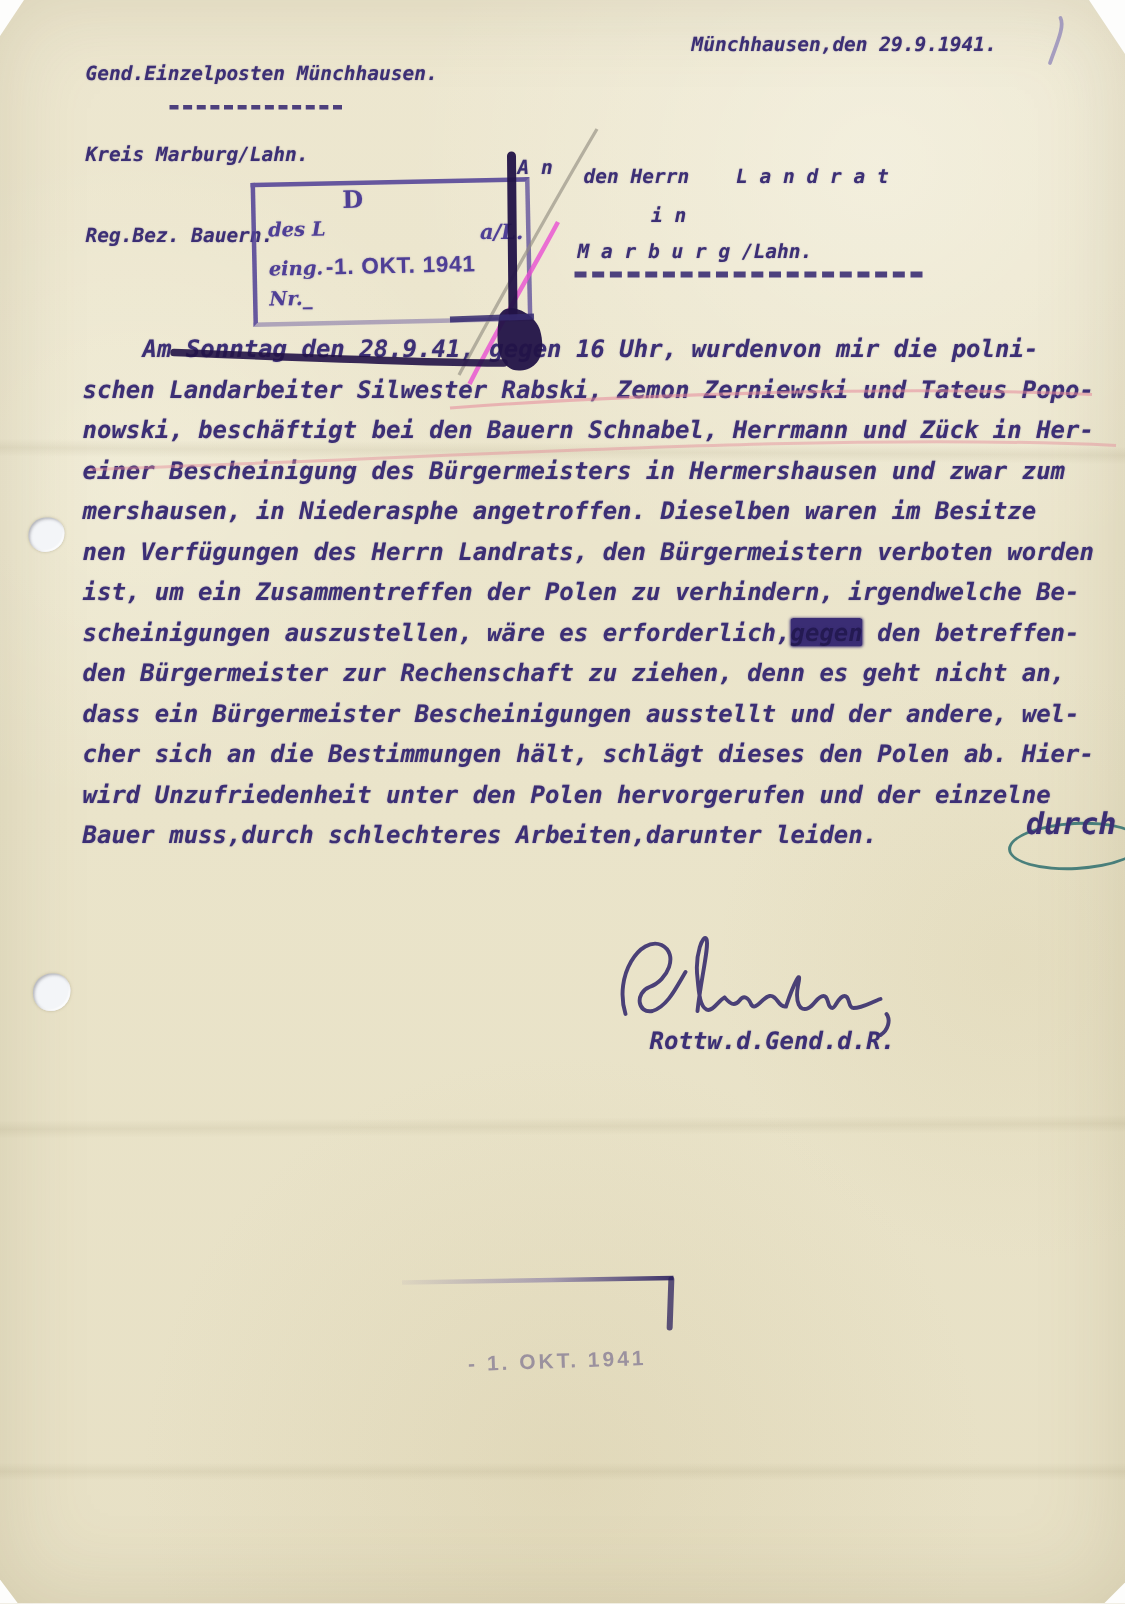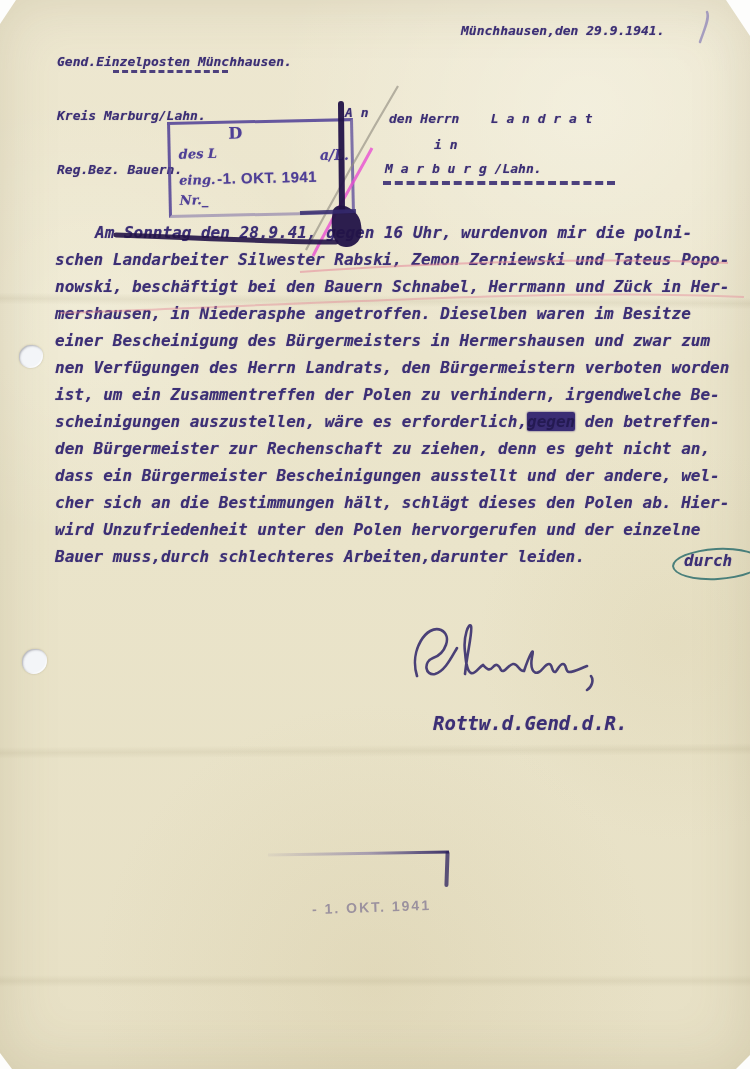--- a/index.html
+++ b/index.html
@@ -28,21 +28,21 @@
   .stamp-box{position:absolute;left:168px;top:120px;width:180px;height:90px;
     transform:rotate(-1.2deg);
     border:3px solid rgba(79,63,150,.85);
     border-bottom-color:rgba(79,63,150,.4);
     border-right-color:rgba(79,63,150,.7);}
   .stamp-txt{position:absolute;color:#4f3f96;white-space:pre;
     text-shadow:0 0 1px rgba(79,63,150,.5);}
   .stamp-script{font-family:"DejaVu Serif","Liberation Serif",serif;font-style:italic;font-weight:700;}
   .stamp-date{font-family:"Liberation Sans","DejaVu Sans",sans-serif;font-weight:700;letter-spacing:.5px;}
   .struck{color:#241a52;background:#3a2d74;border-radius:2px;box-shadow:0 0 2px #3a2d74;}
-  .insert-word{position:absolute;left:684px;top:551px;font-size:16px;}
+  .insert-word{position:absolute;left:684px;top:537px;font-size:20px;}
   .insert-oval{position:absolute;left:672px;top:548px;width:86px;height:28px;
     border:2px solid rgba(46,111,110,.85);border-radius:50%;transform:rotate(-3deg);}
   .hole{position:absolute;background:#f3f5f8;border-radius:52% 46% 55% 48%;
     box-shadow:inset 1px 1px 2px rgba(100,100,110,.45),inset -1px -1px 1px rgba(255,255,255,.8),0 0 2px rgba(130,120,90,.4);}
   .bstamp-top{position:absolute;left:268px;top:852px;width:181px;height:3px;transform:rotate(-1deg);
     background:linear-gradient(90deg,rgba(75,61,147,.05),rgba(75,61,147,.4) 55%,rgba(43,32,94,.9));}
   .bstamp-right{position:absolute;left:445px;top:851px;width:4px;height:36px;transform:rotate(2deg);
     background:rgba(43,32,94,.75);border-radius:2px;}
   .bstamp-date{position:absolute;left:312px;top:899px;font-size:14px;transform:rotate(-2deg);
     font-family:"Liberation Sans","DejaVu Sans",sans-serif;font-weight:700;letter-spacing:2px;
@@ -50,21 +50,21 @@
   svg.marks{position:absolute;left:0;top:0;pointer-events:none;}
 </style>
 </head>
 <body>
 
 <div class="paper"></div>
 <div class="crease" style="top:295px;transform:rotate(.4deg);"></div>
 <div class="crease" style="top:745px;transform:rotate(-.3deg);"></div>
 <div class="crease" style="top:975px;"></div>
 
-<div class="abs tw hdr" style="left:57px;top:17px;">
+<div class="abs tw hdr" style="left:57px;top:5px;">
   <div>Gend.Einzelposten Münchhausen.</div>
   <div>Kreis Marburg/Lahn.</div>
   <div>Reg.Bez. Bauern.</div>
 </div>
 <div class="dash-rule" style="left:113px;top:70px;width:115px;"></div>
 
 <div class="abs tw hdr" style="left:461px;top:22px;">Münchhausen,den 29.9.1941.</div>
 
 <div class="abs tw hdr" style="left:345px;top:104px;">A n</div>
 <div class="abs tw hdr" style="left:389px;top:110px;">den Herrn    L a n d r a t</div>
@@ -78,22 +78,22 @@
   <span class="stamp-txt stamp-script" style="left:8px;top:48px;font-size:13px;">eing.</span>
   <span class="stamp-txt stamp-date" style="left:46px;top:46px;font-size:15px;">-1. OKT. 1941</span>
   <span class="stamp-txt stamp-script" style="left:8px;top:68px;font-size:13px;">Nr._</span>
 </div>
 <div class="abs stamp-txt stamp-script" style="left:320px;top:147px;font-size:14px;">a/L.</div>
 
 <div class="abs" style="left:55px;top:219px;">
   <div class="tw body-line indent">Am Sonntag den 28.9.41, gegen 16 Uhr, wurdenvon mir die polni-</div>
   <div class="tw body-line">schen Landarbeiter Silwester Rabski, Zemon Zerniewski und Tateus Popo-</div>
   <div class="tw body-line">nowski, beschäftigt bei den Bauern Schnabel, Herrmann und Zück in Her-</div>
+  <div class="tw body-line">einer Bescheinigung des Bürgermeisters in Hermershausen und zwar zum</div>
   <div class="tw body-line">mershausen, in Niederasphe angetroffen. Dieselben waren im Besitze</div>
-  <div class="tw body-line">einer Bescheinigung des Bürgermeisters in Hermershausen und zwar zum</div>
   <div class="tw body-line">nen Verfügungen des Herrn Landrats, den Bürgermeistern verboten worden</div>
   <div class="tw body-line">ist, um ein Zusammentreffen der Polen zu verhindern, irgendwelche Be-</div>
   <div class="tw body-line"><span>scheinigungen auszustellen, wäre es erforderlich,</span><span class="struck">gegen</span><span> den betreffen-</span></div>
   <div class="tw body-line">den Bürgermeister zur Rechenschaft zu ziehen, denn es geht nicht an,</div>
   <div class="tw body-line">dass ein Bürgermeister Bescheinigungen ausstellt und der andere, wel-</div>
   <div class="tw body-line">cher sich an die Bestimmungen hält, schlägt dieses den Polen ab. Hier-</div>
   <div class="tw body-line">wird Unzufriedenheit unter den Polen hervorgerufen und der einzelne</div>
   <div class="tw body-line">Bauer muss,durch schlechteres Arbeiten,darunter leiden.</div>
 </div>
 
@@ -101,21 +101,21 @@
 <div class="abs tw insert-word">durch</div>
 
 <svg class="marks" style="left:405px;top:620px;" width="210" height="75" viewBox="0 0 210 75">
   <path d="M 12,56 C 4,30 22,4 36,10 C 48,16 40,34 28,38 C 18,42 20,56 30,54 C 40,51 46,38 52,28
        M 60,54 C 62,34 68,10 66,6 C 64,2 58,16 60,32 C 61,44 62,51 66,53 C 70,55 74,47 78,45
        C 81,48 84,52 88,47 C 91,43 94,45 96,50 C 99,54 103,45 108,44 C 113,43 114,52 119,51
        C 124,36 130,24 127,37 C 125,48 128,55 134,52 C 138,50 140,44 144,44 C 148,44 146,52 150,52
        C 152,52 154,44 158,44 C 162,44 160,52 164,52 C 170,52 176,48 182,46
        M 186,56 C 189,60 187,67 182,70" fill="none" stroke="#33296b" stroke-width="2.6" stroke-linecap="round" opacity=".88"></path>
 </svg>
-<div class="abs tw" style="left:433px;top:712px;font-size:19px;">Rottw.d.Gend.d.R.</div>
+<div class="abs tw" style="left:433px;top:684px;font-size:16px;">Rottw.d.Gend.d.R.</div>
 
 <div class="bstamp-top"></div>
 <div class="bstamp-right"></div>
 <div class="bstamp-date">- 1. OKT. 1941</div>
 
 <svg class="marks" width="750" height="1069" viewBox="0 0 750 1069">
   <path d="M 306,250 C 330,205 372,130 398,86" fill="none" stroke="#938f83" stroke-width="2.2" opacity=".65"></path>
   <path d="M 313,256 C 330,222 356,178 372,148" fill="none" stroke="#e84fd2" stroke-width="3" opacity=".8"></path>
   <path d="M 341,104 L 342,210" fill="none" stroke="#221347" stroke-width="6" stroke-linecap="round" opacity=".95"></path>
   <path d="M 333,210 C 329,232 334,248 347,247 C 360,246 364,234 360,220 C 356,208 338,200 333,210 Z" fill="#221347" opacity=".95"></path>

